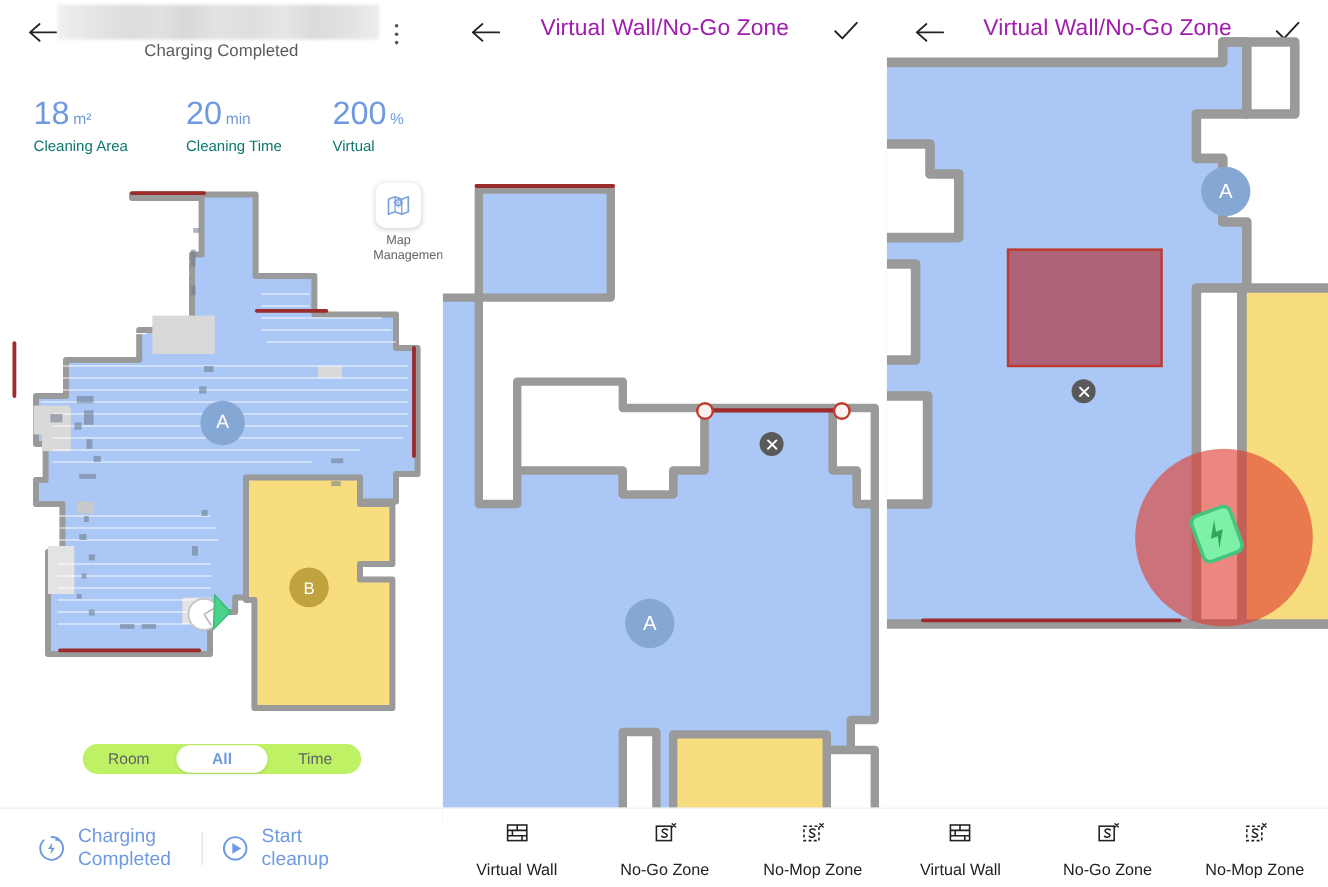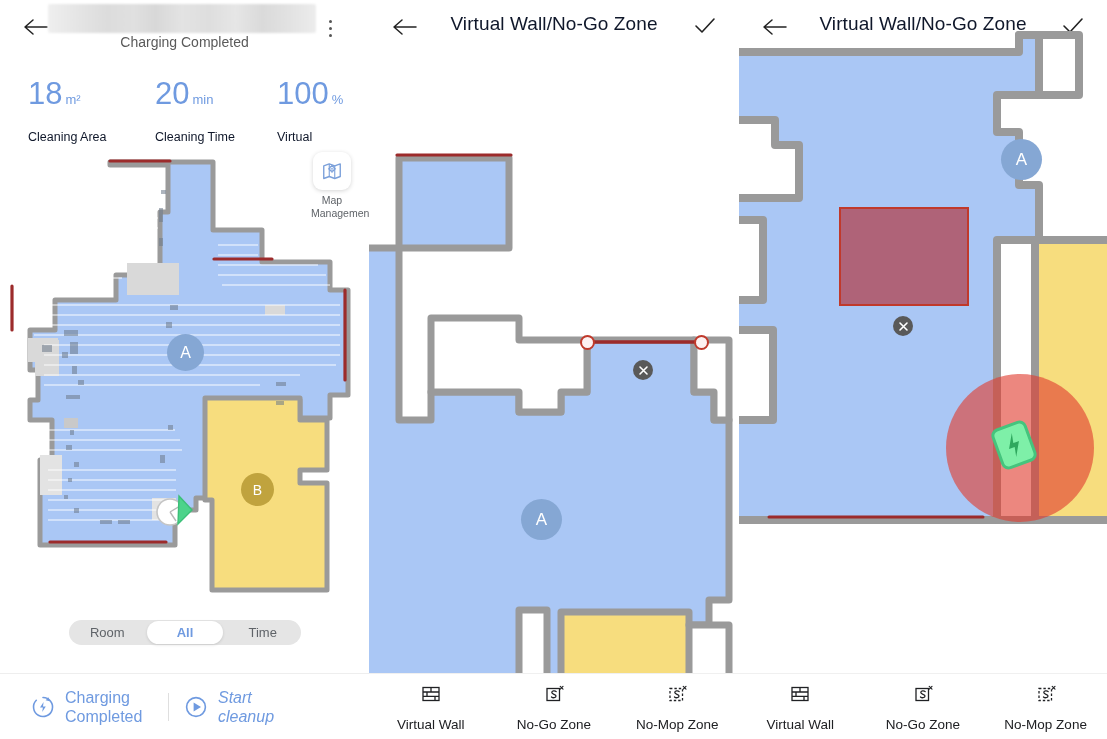--- a/index.html
+++ b/index.html
@@ -17,77 +17,77 @@
   .panel.p2{width:370px;}
   .panel.p3{width:368px;}
   .panel-divider{position:absolute;top:0;bottom:0;width:1px;background:#e8e8e8;}
 
   
   .hdr{position:relative;height:54px;}
   .back-arrow{position:absolute;left:22px;top:16px;width:26px;height:22px;cursor:pointer;}
   .back-arrow svg{display:block;}
   .hdr-title{
     position:absolute;left:0;right:0;top:13px;text-align:center;
-    font-size:19px;color:#0f172a;letter-spacing:.1px;
+    font-size:19px;color:#a21caf;letter-spacing:.1px;
   }
   .check-btn{position:absolute;right:20px;top:14px;width:28px;height:24px;cursor:pointer;}
   .kebab{position:absolute;right:36px;top:20px;width:4px;height:18px;cursor:pointer;}
   .kebab i{display:block;width:3.2px;height:3.2px;border-radius:50%;background:#555;margin-bottom:3.6px;}
 
   
   .blur-title{
     position:absolute;left:48px;top:4px;width:268px;height:29px;border-radius:2px;
     background:linear-gradient(90deg,#efefef 0%,#e4e4e4 12%,#dcdcdc 22%,#e0e0e0 32%,
       #d8d8d8 40%,#e3e3e3 50%,#dedede 60%,#e6e6e6 70%,#dadada 80%,#e2e2e2 90%,#ececec 100%);
     filter:blur(1.2px);
   }
   .sub-status{
     position:absolute;left:0;right:0;top:34px;text-align:center;
     font-size:14px;color:#5a5a5a;
   }
 
   
   .stats{position:absolute;top:78px;left:0;width:369px;height:62px;}
   .stat{position:absolute;}
-  .stat .num{font-size:31px;color:#6f9ae0;font-weight:400;line-height:32px;}
+  .stat .num{font-size:27px;color:#6f9ae0;font-weight:400;line-height:32px;}
   .stat .unit{font-size:13px;color:#6f9ae0;margin-left:3px;}
-  .stat .cap{font-size:12.5px;color:#0f172a;margin-top:20px;}
+  .stat .cap{font-size:12.5px;color:#0f766e;margin-top:5px;}
   .s1{left:28px;} .s2{left:155px;} .s3{left:277px;}
 
   
   .mapmgmt{position:absolute;left:311px;top:152px;width:42px;text-align:center;cursor:pointer;}
   .mapmgmt .box{
     width:38px;height:38px;border-radius:9px;background:#fff;
     box-shadow:0 1px 4px rgba(0,0,0,.17);
     display:flex;align-items:center;justify-content:center;margin:0 auto;
   }
   .mapmgmt .lbl{font-size:10.5px;color:#5f6368;line-height:12.5px;margin-top:4px;}
 
   
   .seg{
     position:absolute;left:69px;top:620px;width:232px;height:25px;
-    background:#e5e5e5;border-radius:13px;display:flex;align-items:center;
+    background:#bef264;border-radius:13px;display:flex;align-items:center;
   }
   .seg div{flex:1;text-align:center;font-size:13px;color:#5f6368;line-height:25px;cursor:pointer;}
   .seg div.active{
     background:#fff;color:#6f9ae0;border-radius:13px;height:23px;line-height:23px;
     margin:1px 1px;box-shadow:0 1px 3px rgba(0,0,0,.13);font-weight:bold;
   }
 
   
   .actionbar{
     position:absolute;left:0;bottom:0;width:369px;height:65px;
     background:#fff;border-top:1px solid #eee;display:flex;align-items:center;
   }
   .act{display:flex;align-items:center;cursor:pointer;}
   .act .ic{width:26px;height:26px;flex:0 0 26px;margin-right:9px;}
   .act .tx{font-size:16px;color:#6f9ae0;line-height:19px;}
   .act1{margin-left:30px;width:120px;}
   .act-sep{width:1px;height:28px;background:#dfdfdf;margin:0 14px 0 18px;}
-  .act2{width:110px;font-style:italic;}
+  .act2{width:110px;}
 
   
   .toolbar{
     position:absolute;left:0;bottom:0;height:65px;width:100%;
     background:#fff;border-top:1px solid #f0f0f0;
     display:flex;align-items:center;justify-content:space-around;
   }
   .tool{display:flex;flex-direction:column;align-items:center;cursor:pointer;width:108px;}
   .tool .ic{height:26px;display:flex;align-items:center;justify-content:center;}
   .tool .lbl{font-size:13.5px;color:#202124;margin-top:10px;}
@@ -140,21 +140,21 @@
     <div class="stats">
       <div class="stat s1">
         <div><span class="num">18</span><span class="unit">m²</span></div>
         <div class="cap">Cleaning Area</div>
       </div>
       <div class="stat s2">
         <div><span class="num">20</span><span class="unit">min</span></div>
         <div class="cap">Cleaning Time</div>
       </div>
       <div class="stat s3">
-        <div><span class="num">100</span><span class="unit">%</span></div>
+        <div><span class="num">200</span><span class="unit">%</span></div>
         <div class="cap">Virtual</div>
       </div>
     </div>
 
     <div class="mapwrap">
       <svg width="369" height="739" viewBox="0 0 369 739">
         <g>
 
           <path d="M110 165 L168 165 L168 212 L160 212 L160 275 L116 275 L116 300
                    L55 300 L55 330 L30 330 L30 370 L38 370 L38 400 L30 400 L30 420

